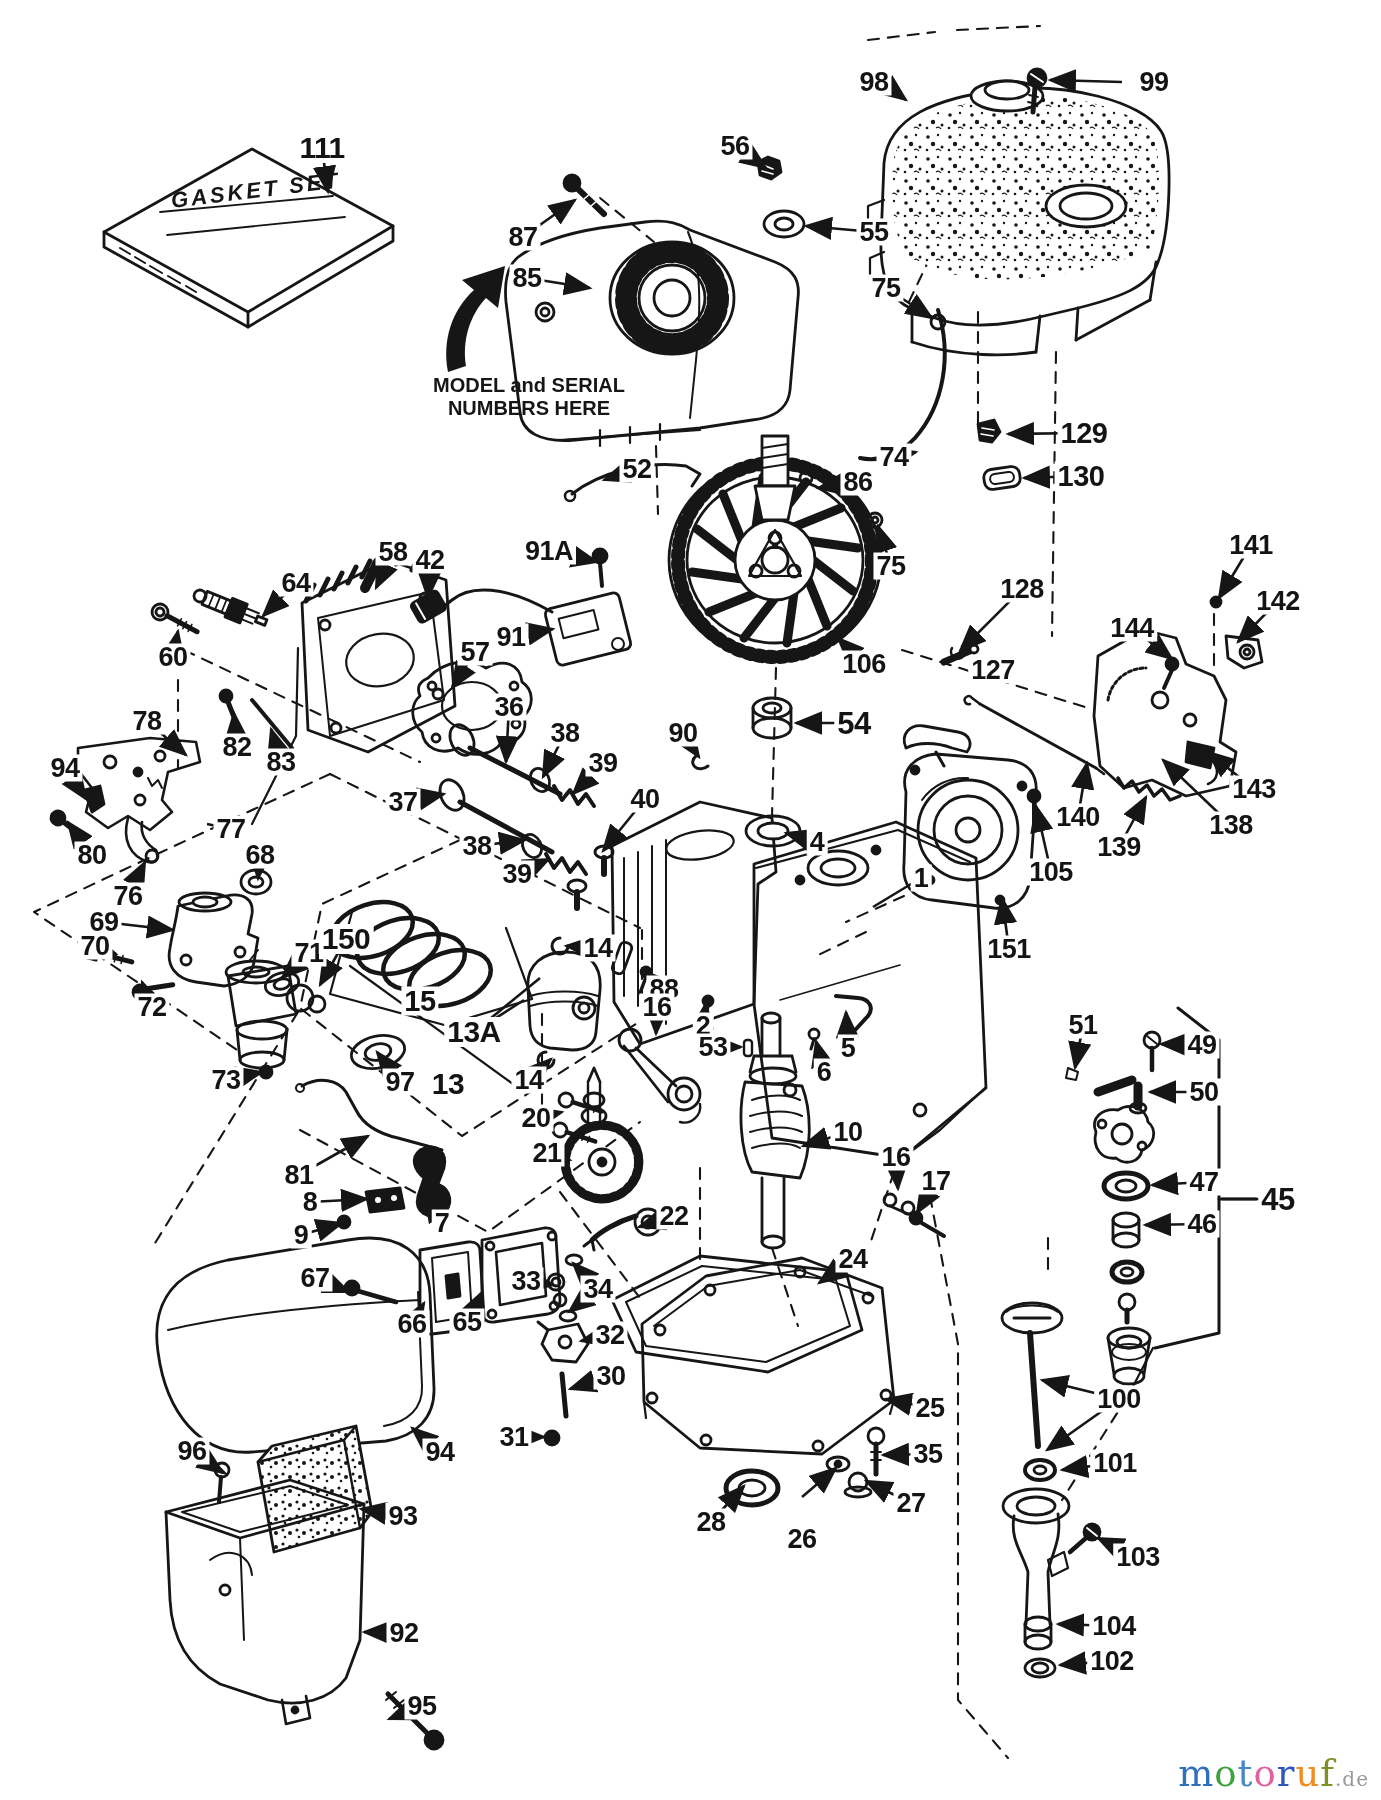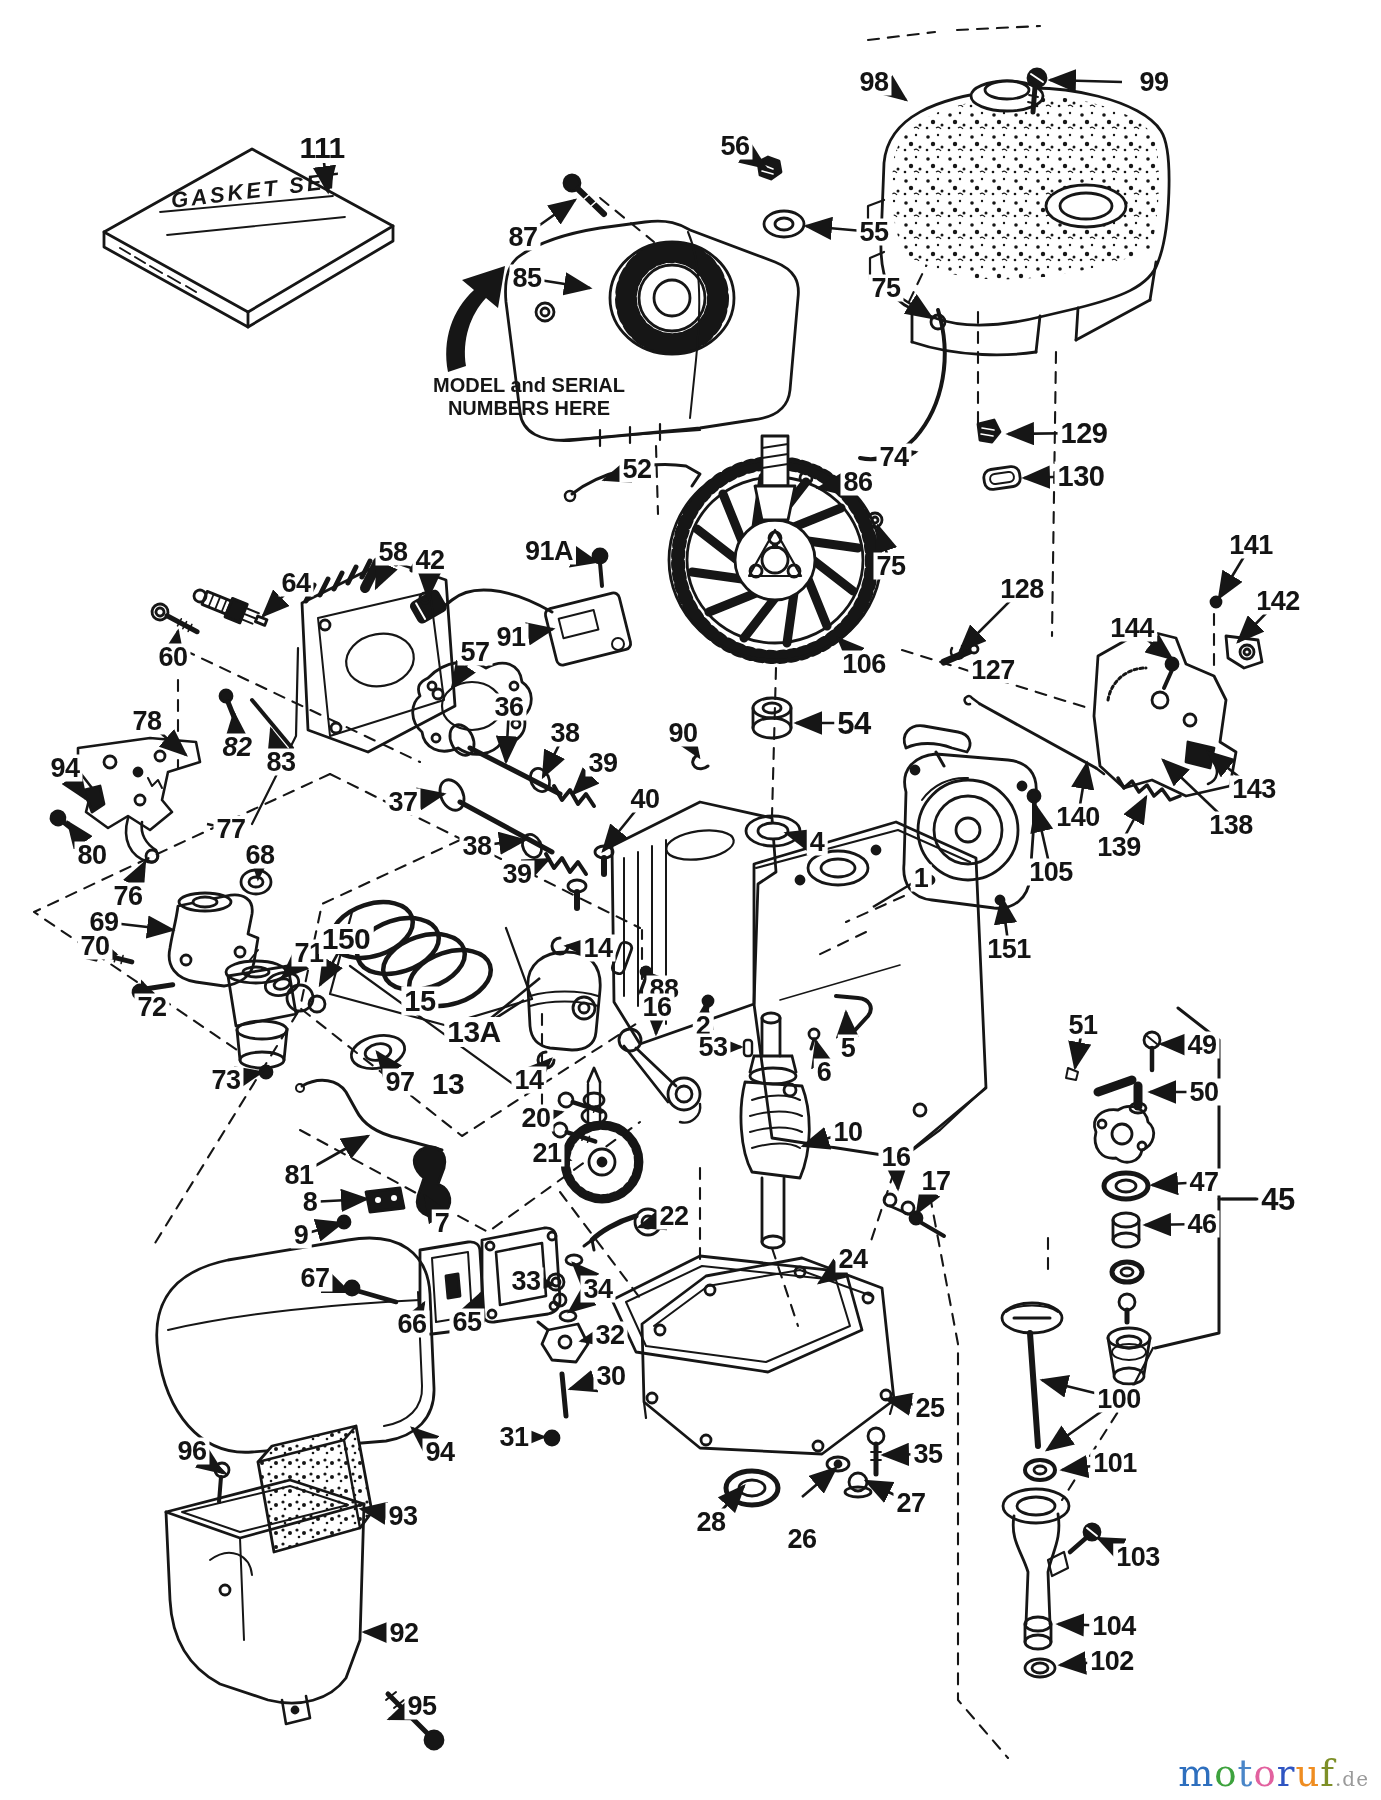--- a/index.html
+++ b/index.html
@@ -736,21 +736,21 @@
     <div class="callout" style="left: 565px; top: 733px;">38</div>
     <div class="callout" style="left: 603px; top: 763px;">39</div>
     <div class="callout" style="left: 403px; top: 802px;">37</div>
     <div class="callout" style="left: 477px; top: 846px;">38</div>
     <div class="callout" style="left: 517px; top: 874px;">39</div>
     <div class="callout" style="left: 645px; top: 799px;">40</div>
     <div class="callout" style="left: 683px; top: 733px;">90</div>
     <div class="callout" style="font-size: 31px; left: 854px; top: 723px;">54</div>
     <div class="callout" style="left: 817px; top: 842px;">4</div>
     <div class="callout" style="left: 147px; top: 721px;">78</div>
-    <div class="callout" style="left: 237px; top: 747px; font-style: italic;">82</div>
+    <div class="callout" style="left: 237px; top: 747px;">82</div>
     <div class="callout" style="left: 281px; top: 762px;">83</div>
     <div class="callout" style="left: 65px; top: 768px;">94</div>
     <div class="callout" style="left: 92px; top: 855px;">80</div>
     <div class="callout" style="left: 128px; top: 896px;">76</div>
     <div class="callout" style="left: 231px; top: 829px;">77</div>
     <div class="callout" style="left: 260px; top: 855px;">68</div>
     <div class="callout" style="left: 104px; top: 922px;">69</div>
     <div class="callout" style="left: 95px; top: 946px;">70</div>
     <div class="callout" style="left: 152px; top: 1007px;">72</div>
     <div class="callout" style="left: 309px; top: 953px;">71</div>

